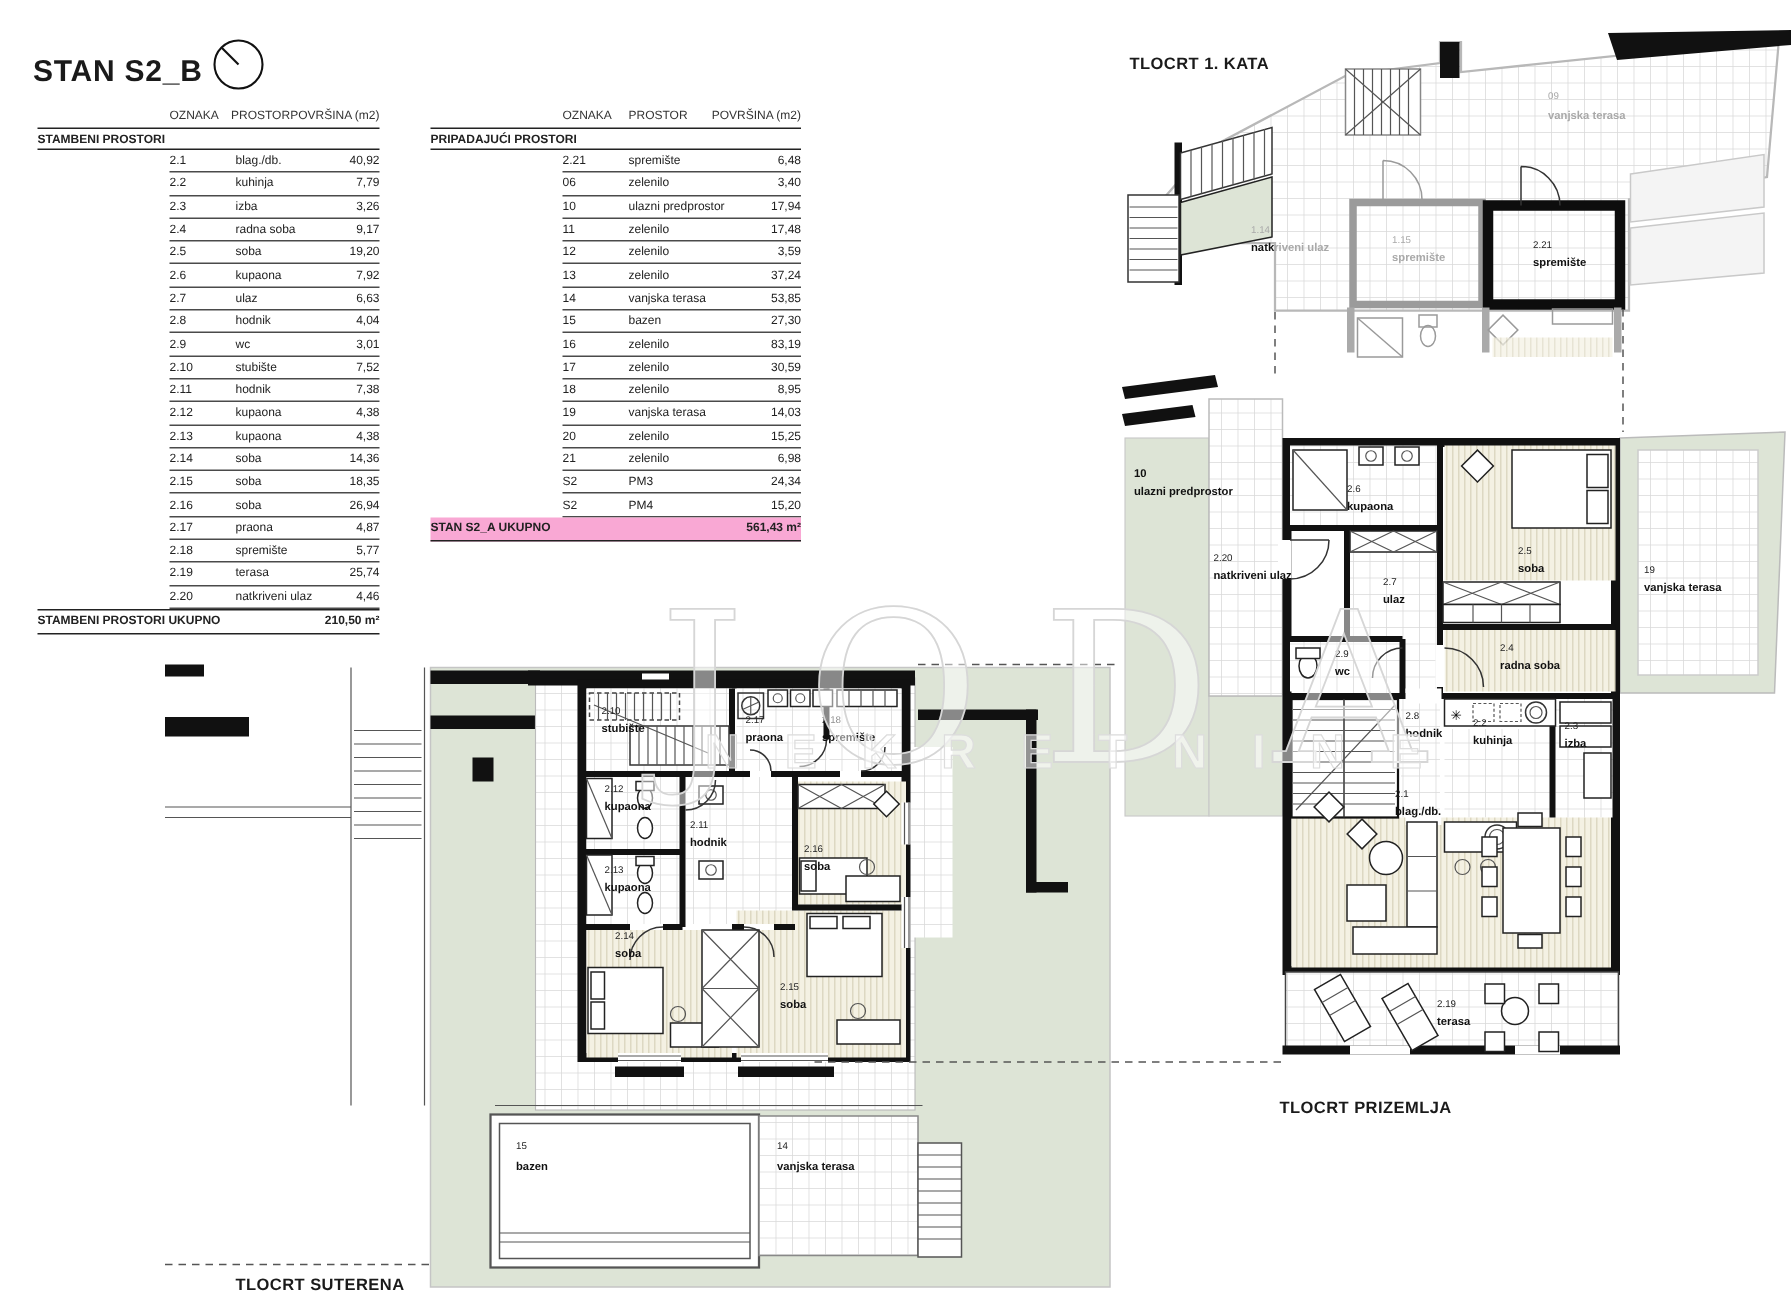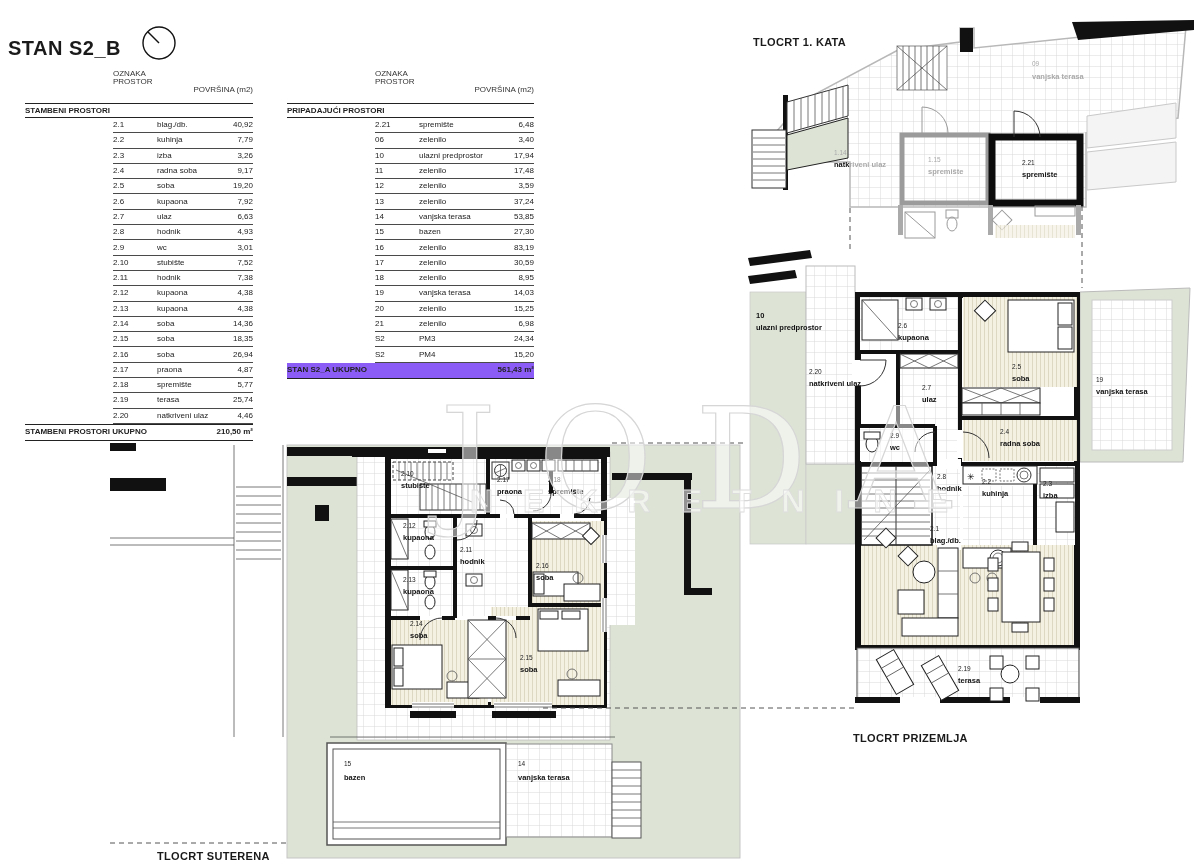--- a/index.html
+++ b/index.html
@@ -1,34 +1,34 @@
 <!DOCTYPE html>
 <html><head>
 <meta charset="utf-8">
 <style>
   html,body{margin:0;padding:0;background:#fff;}
   body{position:relative;width:1194px;height:868px;overflow:hidden;
        font-family:"Liberation Sans",sans-serif;color:#1a1a1a;}
-  .title{position:absolute;left:8px;top:24px;font-size:20px;font-weight:bold;letter-spacing:.5px;z-index:3;}
+  .title{position:absolute;left:22px;top:24px;font-size:20px;font-weight:bold;letter-spacing:.5px;z-index:3;}
   .north{position:absolute;left:136px;top:20px;z-index:3;}
   
   .tbl{position:absolute;font-size:8px;color:#222;z-index:3;line-height:1;}
   .tbl-left{left:25px;top:70px;width:228px;}
   .tbl-right{left:287px;top:70px;width:247px;}
-  .thead{display:flex;height:13px;align-items:flex-start;padding-left:88px;color:#333;flex-direction:column;}
+  .thead{display:flex;height:13px;align-items:center;padding-left:88px;color:#333;}
   .sect{font-weight:bold;border-top:1.5px solid #222;border-bottom:1px solid #222;
-        height:13px;line-height:13px;margin-top:20px;}
+        height:13px;line-height:13px;margin-top:2px;}
   .trow{display:flex;margin-left:88px;height:15.3px;align-items:center;border-bottom:1px solid #4a4a4a;box-sizing:border-box;}
   .c-ozn{width:44px;}
   .c-pro{flex:1;white-space:nowrap;}
   .c-pov{margin-left:auto;white-space:nowrap;text-align:right;}
   .tfoot{display:flex;font-weight:bold;border-top:1.5px solid #222;border-bottom:1.5px solid #222;
          height:15px;align-items:center;}
   .tfoot .c-pro{flex:1;}
-  .tfoot.hl{background:#8b5cf6;border-top:none;}
+  .tfoot.hl{background:#f9a8d4;border-top:none;}
   
   svg.plans{position:absolute;left:0;top:0;z-index:1;}
   .cap{font:bold 11px "Liberation Sans",sans-serif;fill:#1a1a1a;letter-spacing:.3px}
   .lid{font:6.5px "Liberation Sans",sans-serif;fill:#222}
   .lnm{font:bold 7.5px "Liberation Sans",sans-serif;fill:#111}
   .gid{font:6.5px "Liberation Sans",sans-serif;fill:#a9a9a9}
   .gnm{font:bold 7.5px "Liberation Sans",sans-serif;fill:#a9a9a9}
   .wm1{font:140px "DejaVu Serif",serif;fill:rgba(255,255,255,.5);stroke:#d6d6d6;stroke-width:1.2;letter-spacing:42px}
   .wm2{font:bold 32px "Liberation Sans",sans-serif;fill:rgba(255,255,255,.55);stroke:#dddddd;stroke-width:.8;letter-spacing:30px}
   .wl{fill:#111;stroke:none}
@@ -522,21 +522,21 @@
 
       <div class="trow">
         <span class="c-ozn">2.7</span>
         <span class="c-pro">ulaz</span>
         <span class="c-pov">6,63</span>
       </div>
 
       <div class="trow">
         <span class="c-ozn">2.8</span>
         <span class="c-pro">hodnik</span>
-        <span class="c-pov">4,93</span>
+        <span class="c-pov">4,04</span>
       </div>
 
       <div class="trow">
         <span class="c-ozn">2.9</span>
         <span class="c-pro">wc</span>
         <span class="c-pov">3,01</span>
       </div>
 
       <div class="trow">
         <span class="c-ozn">2.10</span>

